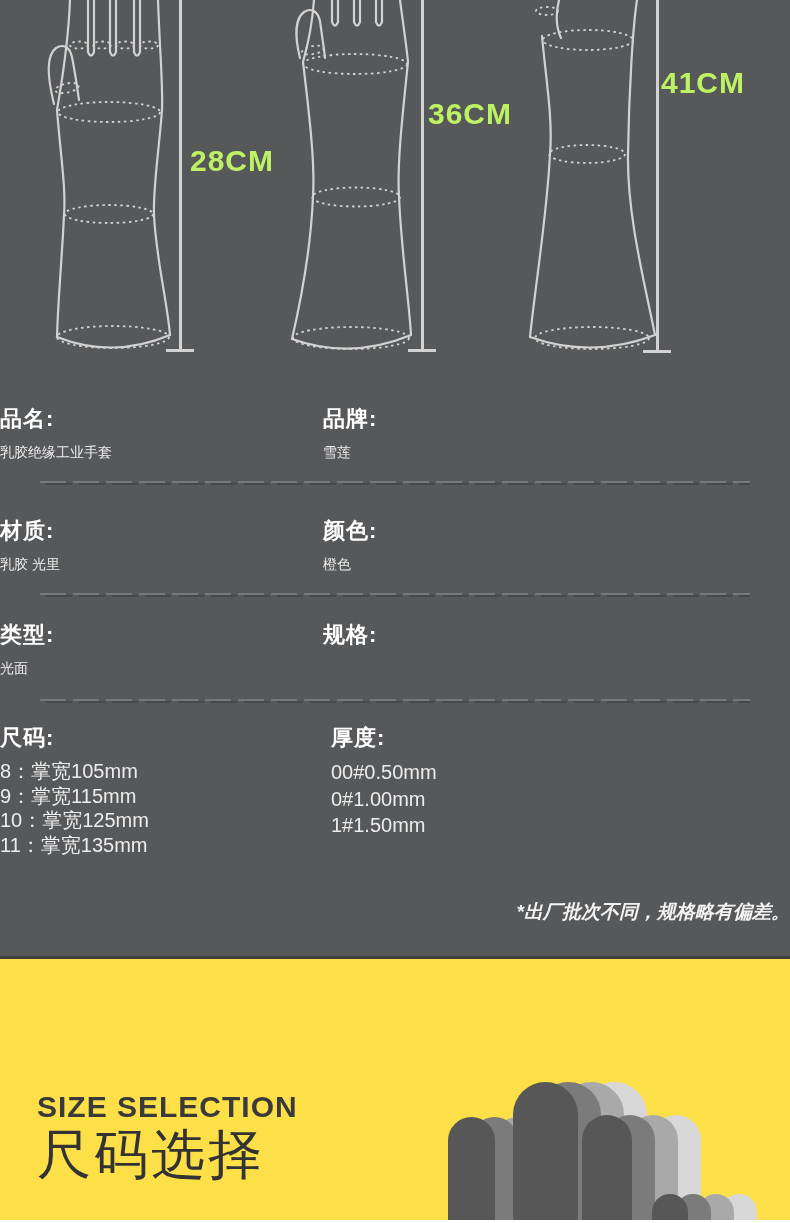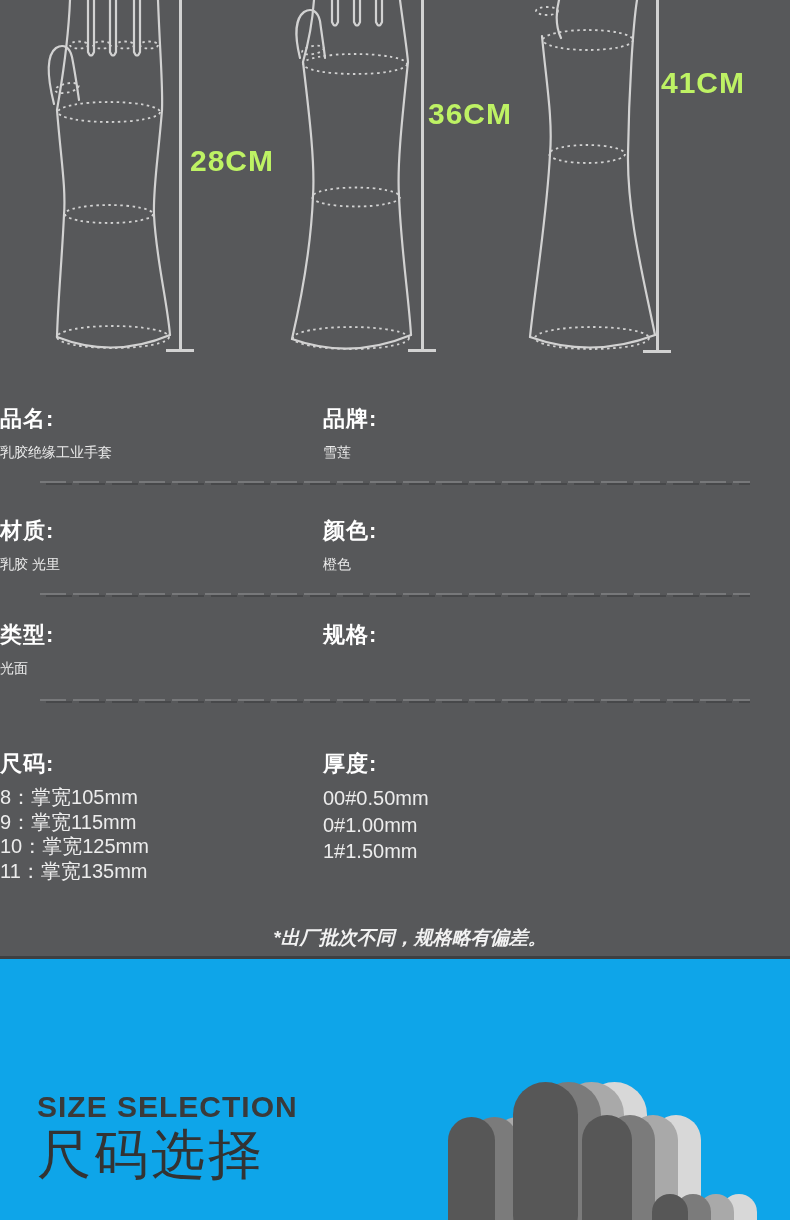--- a/index.html
+++ b/index.html
@@ -29,43 +29,43 @@
   .len-label {
     position:absolute; color:#bef264; font-weight:bold;
     font-size:30px; letter-spacing:1px;margin-top:44px;
   }
 
   
   .spec-row { display:grid; grid-template-columns:323px 1fr; padding-right:20px; }
   .row-1 { margin-top:14px; }
   .row-2 { margin-top:32px; }
   .row-3 { margin-top:24px; }
-  .row-4 { margin-top:47px; }
+  .row-4 { margin-top:21px;gap:8px; }
   .spec-label { font-size:22px; font-weight:bold; color:#ffffff; line-height:26px; letter-spacing:1px; }
   .spec-value { font-size:14px; color:#ececec; line-height:24px; margin-top:8px; }
   .divider {
     margin:17px 40px 0 40px; height:5px;
     background-image:
       repeating-linear-gradient(to right, #77787a 0, #77787a 26px, rgba(0,0,0,0) 26px, rgba(0,0,0,0) 33px),
       repeating-linear-gradient(to right, #47484a 0, #47484a 26px, rgba(0,0,0,0) 26px, rgba(0,0,0,0) 33px);
     background-size:100% 2px, 100% 2px;
     background-position:0 0, 6px 2px;
     background-repeat:no-repeat, no-repeat;
   }
   .divider.d3 { margin-top:19px; }
   ul.size-list, ul.thick-list { list-style:none; margin-top:8px; color:#ececec; }
   ul.size-list li { font-size:20px; line-height:24.5px; }
   ul.thick-list li { font-size:20px; line-height:26.5px; }
   .footnote {
-    margin-top:42px; padding-left:30px; text-align:center;
+    margin-top:42px; padding-left:30px; text-align:right;
     font-style:italic; font-weight:bold; font-size:19px; color:#f2f2f2;
   }
 
   
-  .light-area { position:relative; height:261px; background:#0ea5e9; overflow:hidden; }
+  .light-area { position:relative; height:261px; background:#fde047; overflow:hidden; }
   .ss-titles { position:absolute; left:37px; top:132px; }
   .ss-title-en { font-size:30px; font-weight:bold; color:#3a3a3a; letter-spacing:1px; line-height:32px; }
   .ss-title-zh { font-size:54px; font-weight:normal; color:#333333; letter-spacing:3px; line-height:58px; margin-top:2px; }
   .hand-graphic { position:absolute; right:0; bottom:0; }
 </style>
 </head>
 <body>
 
 <div class="page">
 

